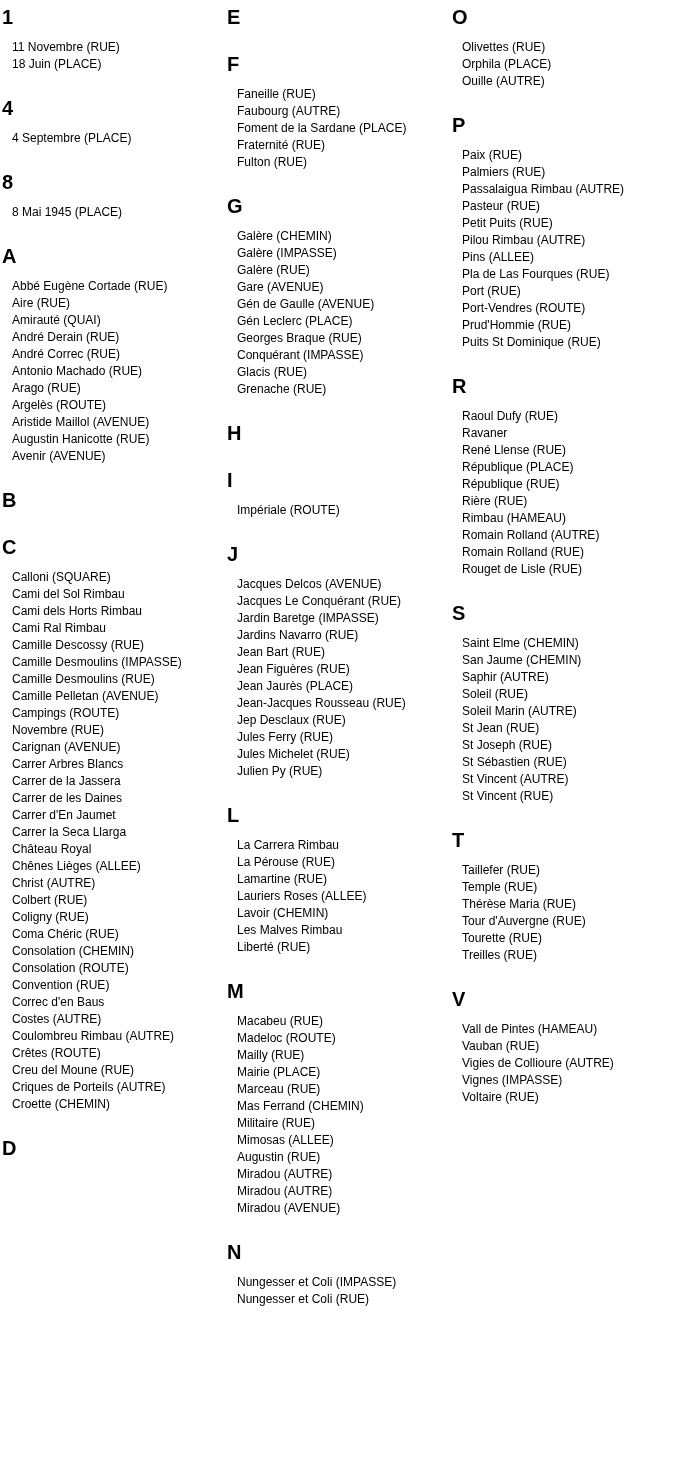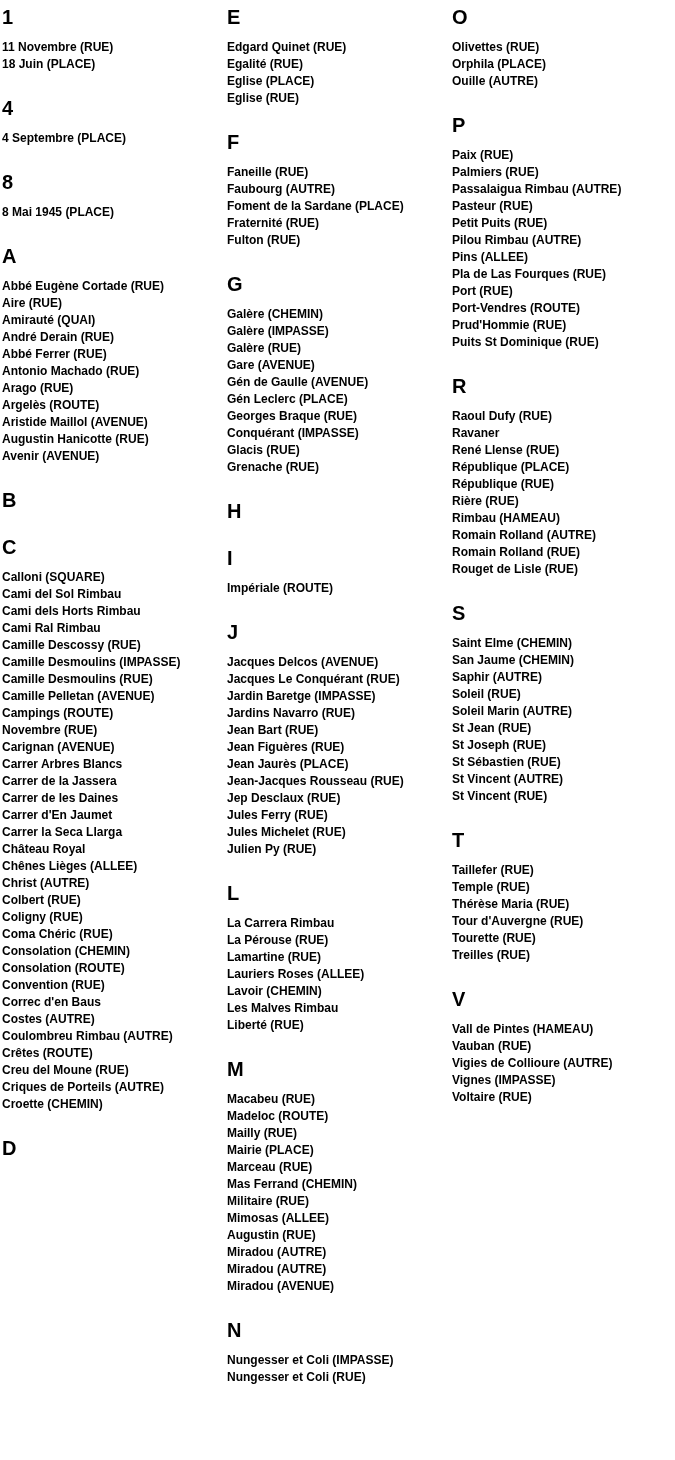--- a/index.html
+++ b/index.html
@@ -31,23 +31,22 @@
     margin-top: 0;
   }
   .letter-heading {
     font-size: 20px;
     line-height: 24px;
     font-weight: bold;
     margin: 0 0 10px 0;
   }
   .entries {
     list-style: none;
-    margin: 0;
+    margin: 10px;
     padding: 0;
-    font-weight: bold;
   }
   .entry {
     font-size: 12px;
     line-height: 17px;
     white-space: nowrap;
   }
 </style>
 </head>
 <body>
 
@@ -72,21 +71,21 @@
           <li class="entry">8 Mai 1945 (PLACE)</li>
         </ul>
       </section>
       <section class="letter-section">
         <h2 class="letter-heading">A</h2>
         <ul class="entries">
           <li class="entry">Abbé Eugène Cortade (RUE)</li>
           <li class="entry">Aire (RUE)</li>
           <li class="entry">Amirauté (QUAI)</li>
           <li class="entry">André Derain (RUE)</li>
-          <li class="entry">Abbé Ferrer (RUE)</li>
+          <li class="entry">André Correc (RUE)</li>
           <li class="entry">Antonio Machado (RUE)</li>
           <li class="entry">Arago (RUE)</li>
           <li class="entry">Argelès (ROUTE)</li>
           <li class="entry">Aristide Maillol (AVENUE)</li>
           <li class="entry">Augustin Hanicotte (RUE)</li>
           <li class="entry">Avenir (AVENUE)</li>
         </ul>
       </section>
       <section class="letter-section">
         <h2 class="letter-heading">B</h2>
@@ -128,26 +127,20 @@
           <li class="entry">Croette (CHEMIN)</li>
         </ul>
       </section>
       <section class="letter-section">
         <h2 class="letter-heading">D</h2>
       </section>
     </div>
     <div class="col">
       <section class="letter-section">
         <h2 class="letter-heading">E</h2>
-        <ul class="entries">
-          <li class="entry">Edgard Quinet (RUE)</li>
-          <li class="entry">Egalité (RUE)</li>
-          <li class="entry">Eglise (PLACE)</li>
-          <li class="entry">Eglise (RUE)</li>
-        </ul>
       </section>
       <section class="letter-section">
         <h2 class="letter-heading">F</h2>
         <ul class="entries">
           <li class="entry">Faneille (RUE)</li>
           <li class="entry">Faubourg (AUTRE)</li>
           <li class="entry">Foment de la Sardane (PLACE)</li>
           <li class="entry">Fraternité (RUE)</li>
           <li class="entry">Fulton (RUE)</li>
         </ul>

